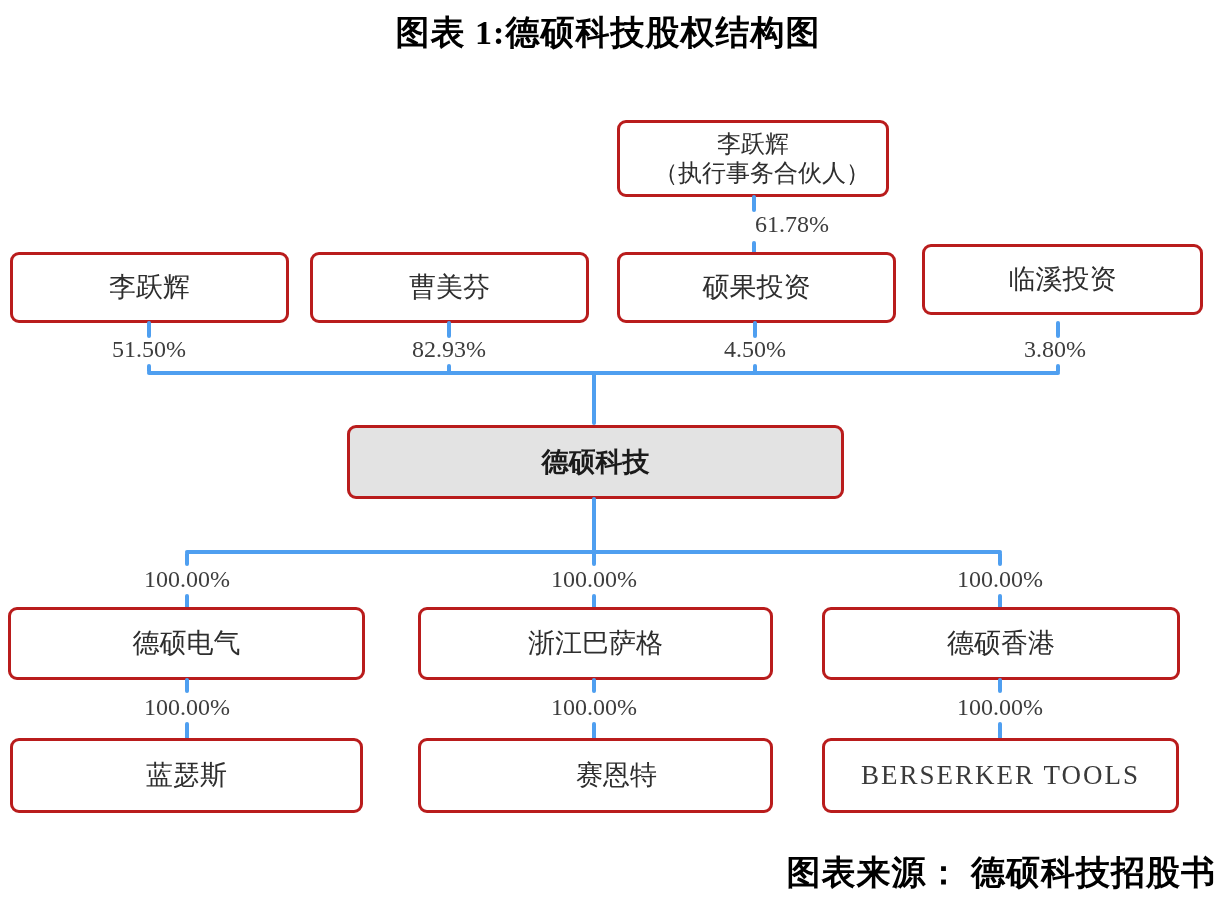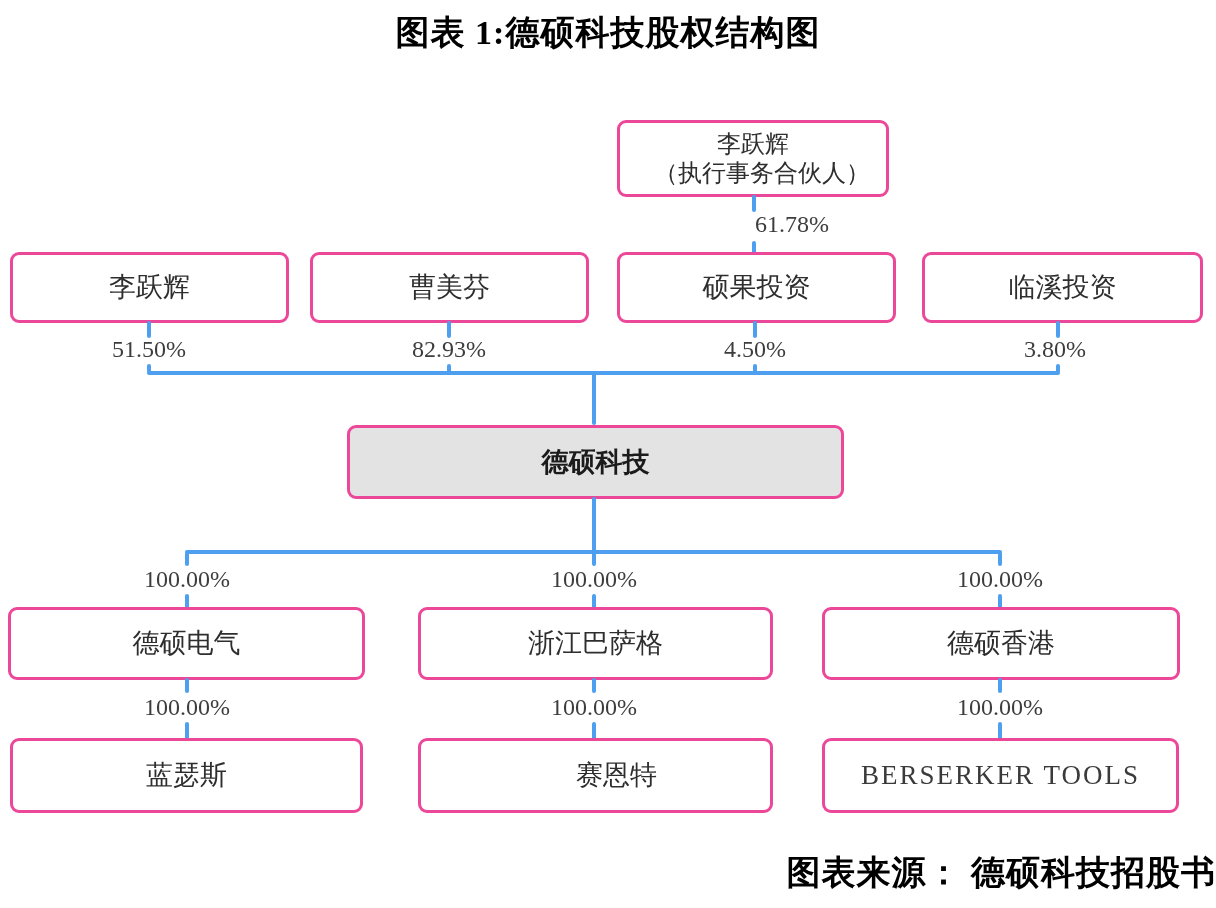--- a/index.html
+++ b/index.html
@@ -10,21 +10,21 @@
   .title{
     position:absolute;left:0;top:10px;width:100%;text-align:center;
     font-size:34px;font-weight:bold;color:#000000;letter-spacing:1px;
   }
   .caption{
     position:absolute;left:0;top:850px;width:100%;text-align:right;
     font-size:34px;font-weight:bold;color:#000000;letter-spacing:1px;
   }
   .node{
     position:absolute;box-sizing:border-box;
-    border:3px solid #ec4899;border-radius:9px;background:#ffffff;
+    border:3px solid #b91c1c;border-radius:9px;background:#ffffff;
     display:flex;flex-direction:column;align-items:center;justify-content:center;
     color:#2e2e2e;font-size:27px;line-height:1.2;text-align:center;
   }
   .node.company{background:#e3e3e3;font-weight:bold;color:#1b1b1b;}
   .node .sub{font-size:24px;margin-left:18px;}
   .latin{letter-spacing:2px;color:#3a3a3a;}
   .vline{position:absolute;width:4px;background:#4f9ff0;border-radius:2px;}
   .hline{position:absolute;height:4px;background:#4f9ff0;border-radius:2px;}
   .pct{
     position:absolute;font-size:24px;color:#3d3d3d;text-align:center;
@@ -32,21 +32,21 @@
   }
   
   .n-top{left:617px;top:120px;width:272px;height:77px;font-size:24px;}
   .l-t1{left:752px;top:195px;height:17px;}
   .p-top{left:692px;top:211px;width:200px;}
   .l-t2{left:752px;top:241px;height:14px;}
   
   .n-s0{left:10px;top:252px;width:279px;height:71px;}
   .n-s1{left:310px;top:252px;width:279px;height:71px;}
   .n-s2{left:617px;top:252px;width:279px;height:71px;}
-  .n-s3{left:922px;top:252px;width:281px;height:71px;}
+  .n-s3{left:922px;top:244px;width:281px;height:71px;}
   .l-u0{left:147px;top:321px;height:17px;}
   .l-u1{left:447px;top:321px;height:17px;}
   .l-u2{left:753px;top:321px;height:17px;}
   .l-u3{left:1056px;top:321px;height:17px;}
   .p-s0{left:69px;top:336px;width:160px;}
   .p-s1{left:369px;top:336px;width:160px;}
   .p-s2{left:675px;top:336px;width:160px;}
   .p-s3{left:975px;top:336px;width:160px;}
   .l-v0{left:147px;top:364px;height:9px;}
   .l-v1{left:447px;top:364px;height:9px;}

